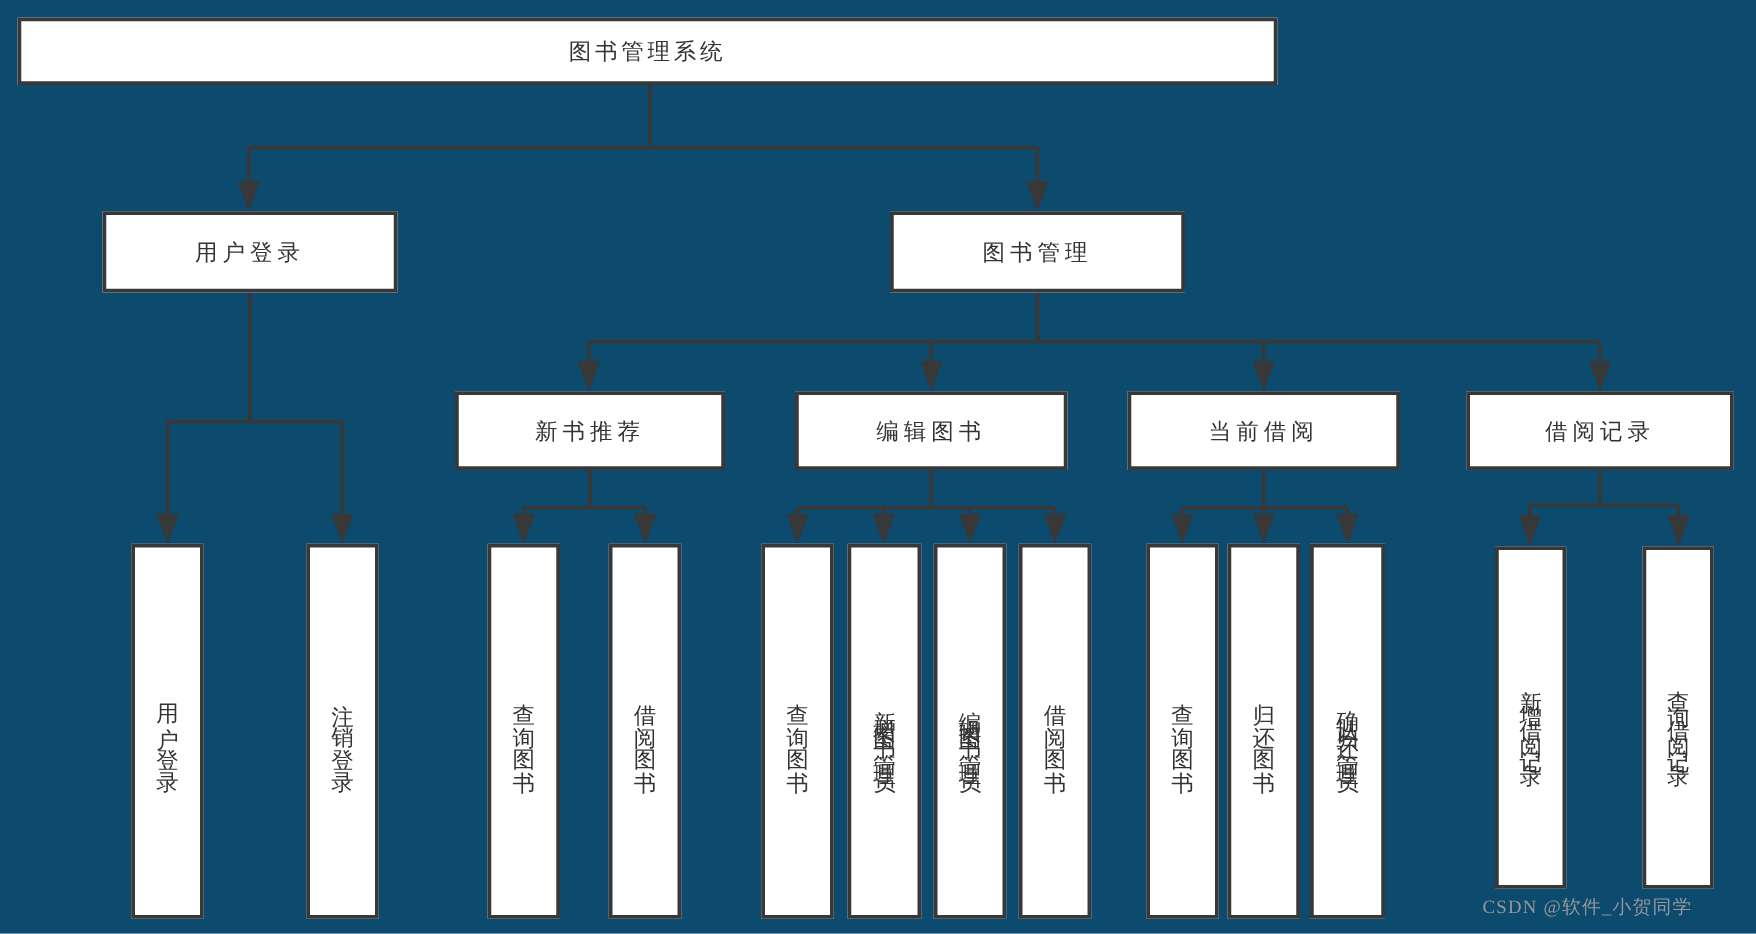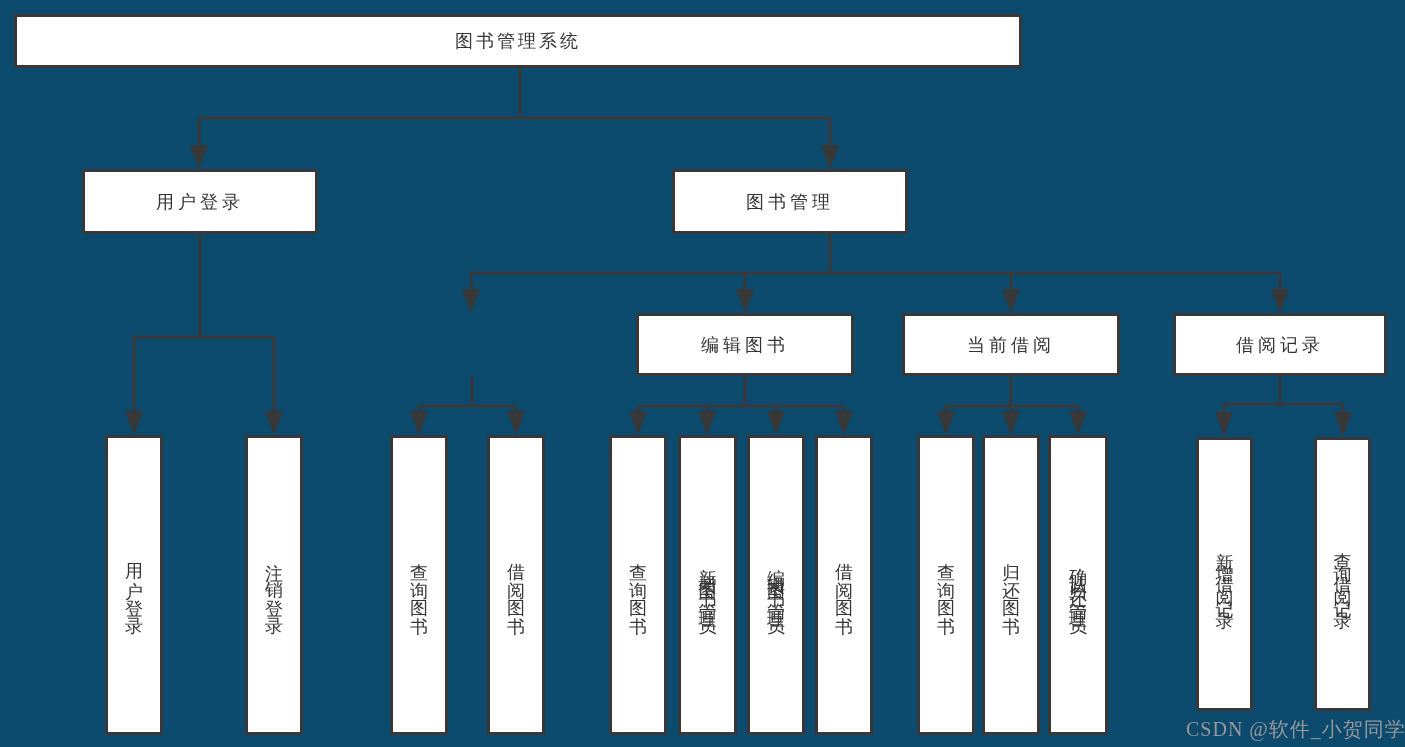--- a/index.html
+++ b/index.html
@@ -33,21 +33,21 @@
     font-size:18px;
     line-height:1;
     white-space:nowrap;
   }
   .sp-wide  { letter-spacing:18px; }
   .sp-mid   { letter-spacing:12px; }
   .sp-tight { letter-spacing:7px; }
   .watermark {
     position:absolute;
     left:1186px; top:716px;
-    font-size:20px;
+    font-size:15px;
     color:#98989c;
     letter-spacing:1px;
     white-space:nowrap;
     text-align:right;
   }
 </style>
 </head>
 <body>
 
 <div class="canvas">
@@ -99,24 +99,27 @@
     </g>
   </svg>
 
   <div class="box" style="left:14px;top:14px;width:1008px;height:54px">
     <span class="root-label">图书管理系统</span>
   </div>
 
   <div class="box" style="left:82px;top:169px;width:236px;height:65px">
     <span class="h-label">用户登录</span>
   </div>
-  <div class="box" style="left:672px;top:169px;width:236px;height:65px">
+  <div class="box" style="left:712px;top:169px;width:236px;height:65px">
     <span class="h-label">图书管理</span>
   </div>
 
+  <div class="box" style="left:364px;top:313px;width:216px;height:63px">
+    <span class="h-label">新书推荐</span>
+  </div>
   <div class="box" style="left:636px;top:313px;width:218px;height:63px">
     <span class="h-label">编辑图书</span>
   </div>
   <div class="box" style="left:1173px;top:313px;width:214px;height:63px">
     <span class="h-label">借阅记录</span>
   </div>
   <div class="box" style="left:902px;top:313px;width:218px;height:63px">
     <span class="h-label">当前借阅</span>
   </div>
 

